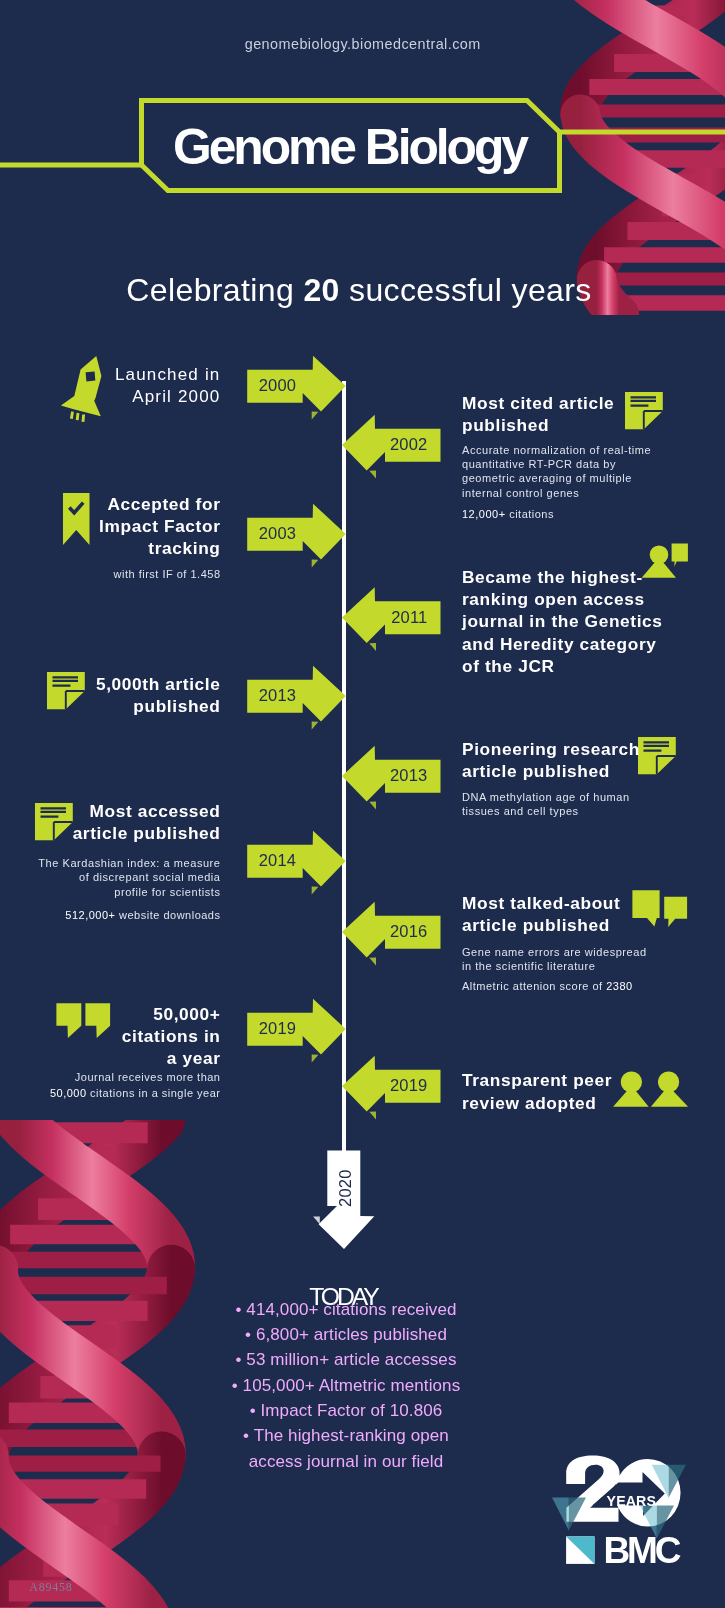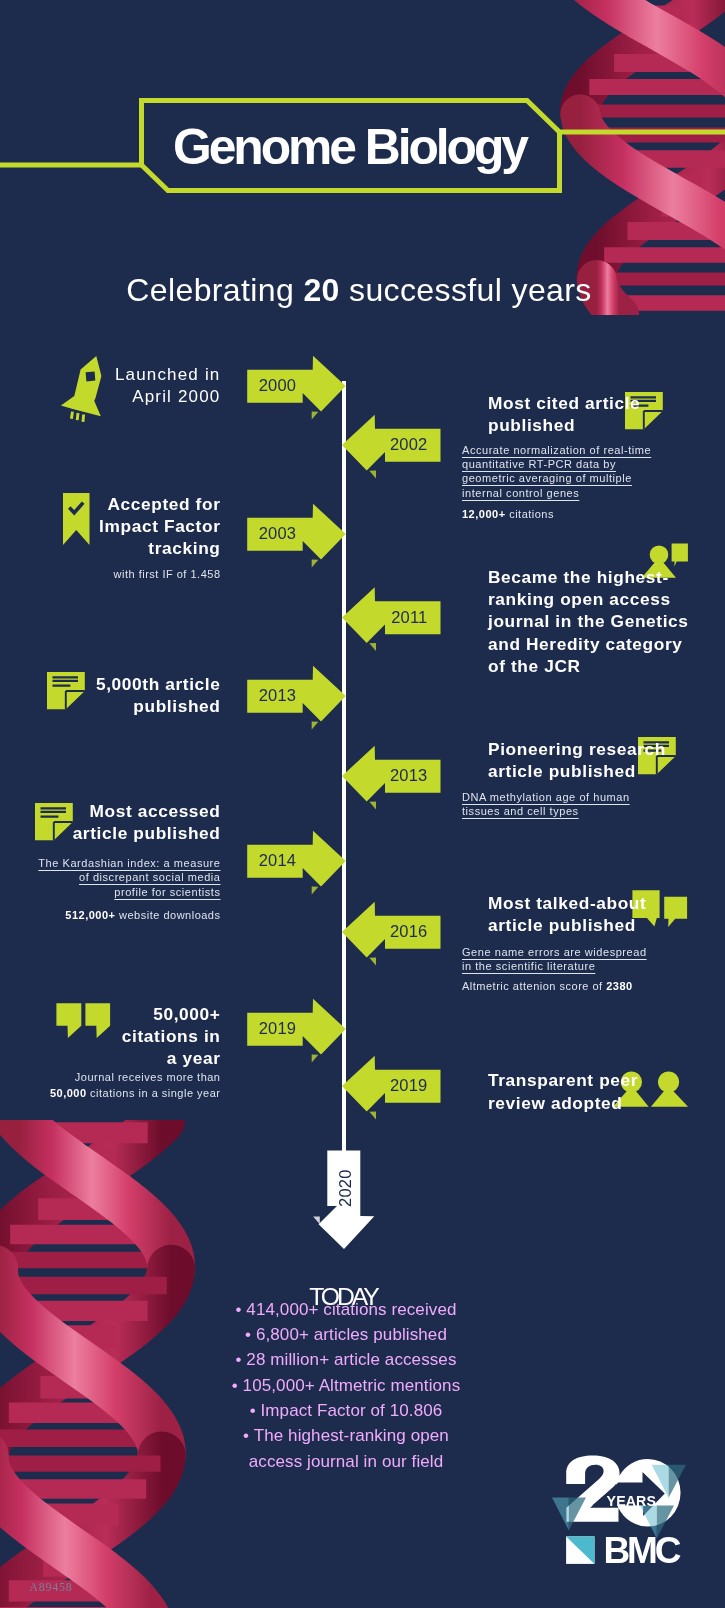--- a/index.html
+++ b/index.html
@@ -22,25 +22,25 @@
   #tagline b{font-weight:bold;}
 
   
   #tline{left:341.5px;top:381px;width:4px;height:773px;background:#fff;}
   .yr{font-size:16.5px;fill:#1d2b4d;font-family:"Liberation Sans",sans-serif;letter-spacing:.2px;}
 
   
   .lblk{position:absolute;text-align:right;}
   .rblk{position:absolute;text-align:left;}
   .hl{white-space:pre-line;font-size:17.3px;font-weight:bold;line-height:22.4px;letter-spacing:.62px;color:#fff;}
-  .hr{white-space:pre-line;font-size:17.3px;font-weight:bold;line-height:22.4px;letter-spacing:.62px;color:#fff;margin-left:26px;}
-  .lnk{white-space:pre-line;font-size:11px;letter-spacing:0.55px;line-height:14.35px;color:#dfe4ed;text-decoration:underline;
+  .hr{white-space:pre-line;font-size:17.3px;font-weight:bold;line-height:22.4px;letter-spacing:.62px;color:#fff;}
+  .lnk{white-space:pre-line;font-size:11px;letter-spacing:0.55px;line-height:14.35px;color:#dfe4ed;
        text-underline-offset:2.5px;text-decoration-thickness:1px;}
   .sub{white-space:pre-line;font-size:11px;letter-spacing:0.5px;line-height:15.5px;color:#dfe4ed;}
-  .sub b{font-weight:bold;color:#fff;}
+  .sub b{font-weight:normal;color:#fff;}
 
   
   #today{left:0;right:36px;top:1259.8px;text-align:center;font-size:24.7px;letter-spacing:-3.1px;color:#fff;text-indent:-3.1px;margin-top:23px;}
   #stats{left:0;right:33px;top:1296.6px;text-align:center;font-size:17px;letter-spacing:.1px;line-height:25.35px;color:#f0abfc;}
   #code{left:29.3px;top:1579.5px;font-size:12px;color:#77819a;letter-spacing:.75px;font-family:Liberation Serif, serif;}
 </style>
 </head>
 <body>
 
 <div id="page">
@@ -176,20 +176,21 @@
       <line x1="152.2" y1="445.5" x2="103.2" y2="445.5" stroke="#b42a54" stroke-width="22.7"></line>
       <line x1="184.1" y1="470.9" x2="68.8" y2="470.9" stroke="#b42a54" stroke-width="21.2"></line>
       <line x1="205.5" y1="496.4" x2="44.9" y2="496.4" stroke="#b42a54" stroke-width="18.6"></line>
       <line x1="212.4" y1="521.8" x2="35.4" y2="521.8" stroke="#9e1e46" stroke-width="15.4"></line>
       <path d="M44.7,335.4 C44.5,339.9 45.0,344.3 46.3,348.8 C47.5,353.2 49.5,357.7 52.2,362.1 C54.8,366.6 58.1,371.0 62.0,375.4 C65.9,379.9 70.4,384.3 75.4,388.8 C80.3,393.2 85.8,397.7 91.5,402.1 C97.2,406.6 103.3,411.0 109.5,415.4 C115.8,419.9 122.2,424.3 128.6,428.8 C135.0,433.2 141.4,437.7 147.6,442.1 C153.8,446.6 159.9,451.0 165.6,455.4 C171.4,459.9 176.8,464.3 181.7,468.8 C186.7,473.2 191.2,477.7 195.1,482.1 C199.0,486.6 202.3,491.0 205.0,495.4 C207.6,499.9 209.6,504.3 210.8,508.8 C212.1,513.2 212.6,517.7 212.4,522.1" fill="none" stroke="url(#dbF)" stroke-width="48.0" stroke-linecap="round"></path>
       <path d="M212.4,522.1 C212.3,523.0 212.3,523.9 212.2,524.8 C212.1,525.7 211.9,526.6 211.8,527.5 C211.6,528.4 211.4,529.3 211.2,530.2 C210.9,531.1 210.7,532.0 210.4,532.9 C210.1,533.8 209.8,534.7 209.4,535.6 C209.1,536.5 208.7,537.4 208.3,538.4 C207.9,539.3 207.5,540.2 207.0,541.1 C206.5,542.0 206.0,542.9 205.5,543.8 C205.0,544.7 204.4,545.6 203.8,546.5 C203.3,547.4 202.7,548.3 202.0,549.2 C201.4,550.1 200.7,551.0 200.0,551.9 C199.3,552.8 198.6,553.7 197.9,554.6 C197.1,555.5 196.4,556.4 195.6,557.3 C194.8,558.2 194.0,559.1 193.1,560.0" fill="none" stroke="url(#dbB)" stroke-width="48.0" stroke-linecap="round"></path>
       <line x1="203.3" y1="547.3" x2="42.0" y2="547.3" stroke="#b42a54" stroke-width="18.5"></line>
       <path d="M35.4,522.1 C35.3,523.0 35.3,523.9 35.4,524.8 C35.4,525.7 35.4,526.6 35.5,527.5 C35.6,528.4 35.7,529.3 35.8,530.2 C36.0,531.1 36.1,532.0 36.3,532.9 C36.5,533.8 36.7,534.7 37.0,535.6 C37.3,536.5 37.5,537.4 37.9,538.4 C38.2,539.3 38.5,540.2 38.9,541.1 C39.3,542.0 39.7,542.9 40.1,543.8 C40.6,544.7 41.0,545.6 41.5,546.5 C42.0,547.4 42.5,548.3 43.1,549.2 C43.6,550.1 44.2,551.0 44.8,551.9 C45.4,552.8 46.0,553.7 46.7,554.6 C47.3,555.5 48.0,556.4 48.7,557.3 C49.4,558.2 50.1,559.1 50.9,560.0" fill="none" stroke="url(#dbF)" stroke-width="48.0" stroke-linecap="round"></path>
     </svg>
 
+  <div class="abs" id="url">genomebiology.biomedcentral.com</div>
 
   <svg class="abs" id="titlebox" width="725" height="110" viewBox="0 0 725 110">
     <path d="M0,70 H141.5 V5.5 H527 L559.5,37 H725" fill="none" stroke="#c3d92c" stroke-width="5"></path>
     <path d="M141.5,70 L168,95.5 H559.5 V37" fill="none" stroke="#c3d92c" stroke-width="5"></path>
   </svg>
 
   <div class="abs" id="title">Genome Biology</div>
 
   <div class="abs" id="tagline"><span>Celebrating </span><b>20</b><span> successful years</span></div>
 
@@ -317,21 +318,21 @@
   <svg class="abs" style="left:0;top:0;" width="725" height="1300">
     <polygon points="360.3,1150.5 360.3,1216.0 374.3,1216.3 344.0,1249.0 318.6,1224.3 337.0,1206.0 327.3,1206.0 327.3,1150.5" fill="#ffffff"></polygon>
     <polygon points="313.1,1216.6 319.8,1216.6 319.8,1224.2" fill="#ffffff" opacity="0.78"></polygon>
     <text x="351.0" y="1207.0" transform="rotate(-90 351.0 1207.0)" text-anchor="start" font-family="Liberation Sans, sans-serif" font-size="16.5" fill="#1d2b4d" letter-spacing="0.2">2020</text>
   </svg>
 
   <div class="abs" id="today">TODAY</div>
   <div class="abs" id="stats">
     <div><span>• </span><span>414,000+ citations received</span></div>
     <div><span>• </span><span>6,800+ articles published</span></div>
-    <div><span>• </span><span>28 million+ article accesses</span></div>
+    <div><span>• </span><span>53 million+ article accesses</span></div>
     <div><span>• </span><span>105,000+ Altmetric mentions</span></div>
     <div><span>• </span><span>Impact Factor of 10.806</span></div>
     <div style="width:262px;margin:0 auto;"><span>• </span><span>The highest-ranking open access journal in our field</span></div>
   </div>
 
   <svg class="abs" id="bmclogo" style="left:560px;top:1448px;" width="132" height="125" viewBox="0 0 132 125">
     <defs>
       <clipPath id="logoclip">
         <path d="M6.2,36.0 V25.0 C6.2,13.8 16.4,7.4 32.6,7.4 C49.4,7.4 59.6,14.4 59.6,25.2 C59.6,32.0 56.0,37.4 48.6,43.8 L14.0,73.7 H6.4 V59.8 L38.8,31.2 C42.2,28.2 43.6,25.8 43.6,23.0 C43.6,19.2 40.4,16.8 35.4,16.8 C29.6,16.8 25.1,19.8 25.1,25.6 V36.0 Z"></path>
         <path d="M6.4,59.8 H58.5 V73.7 H6.4 Z"></path>

